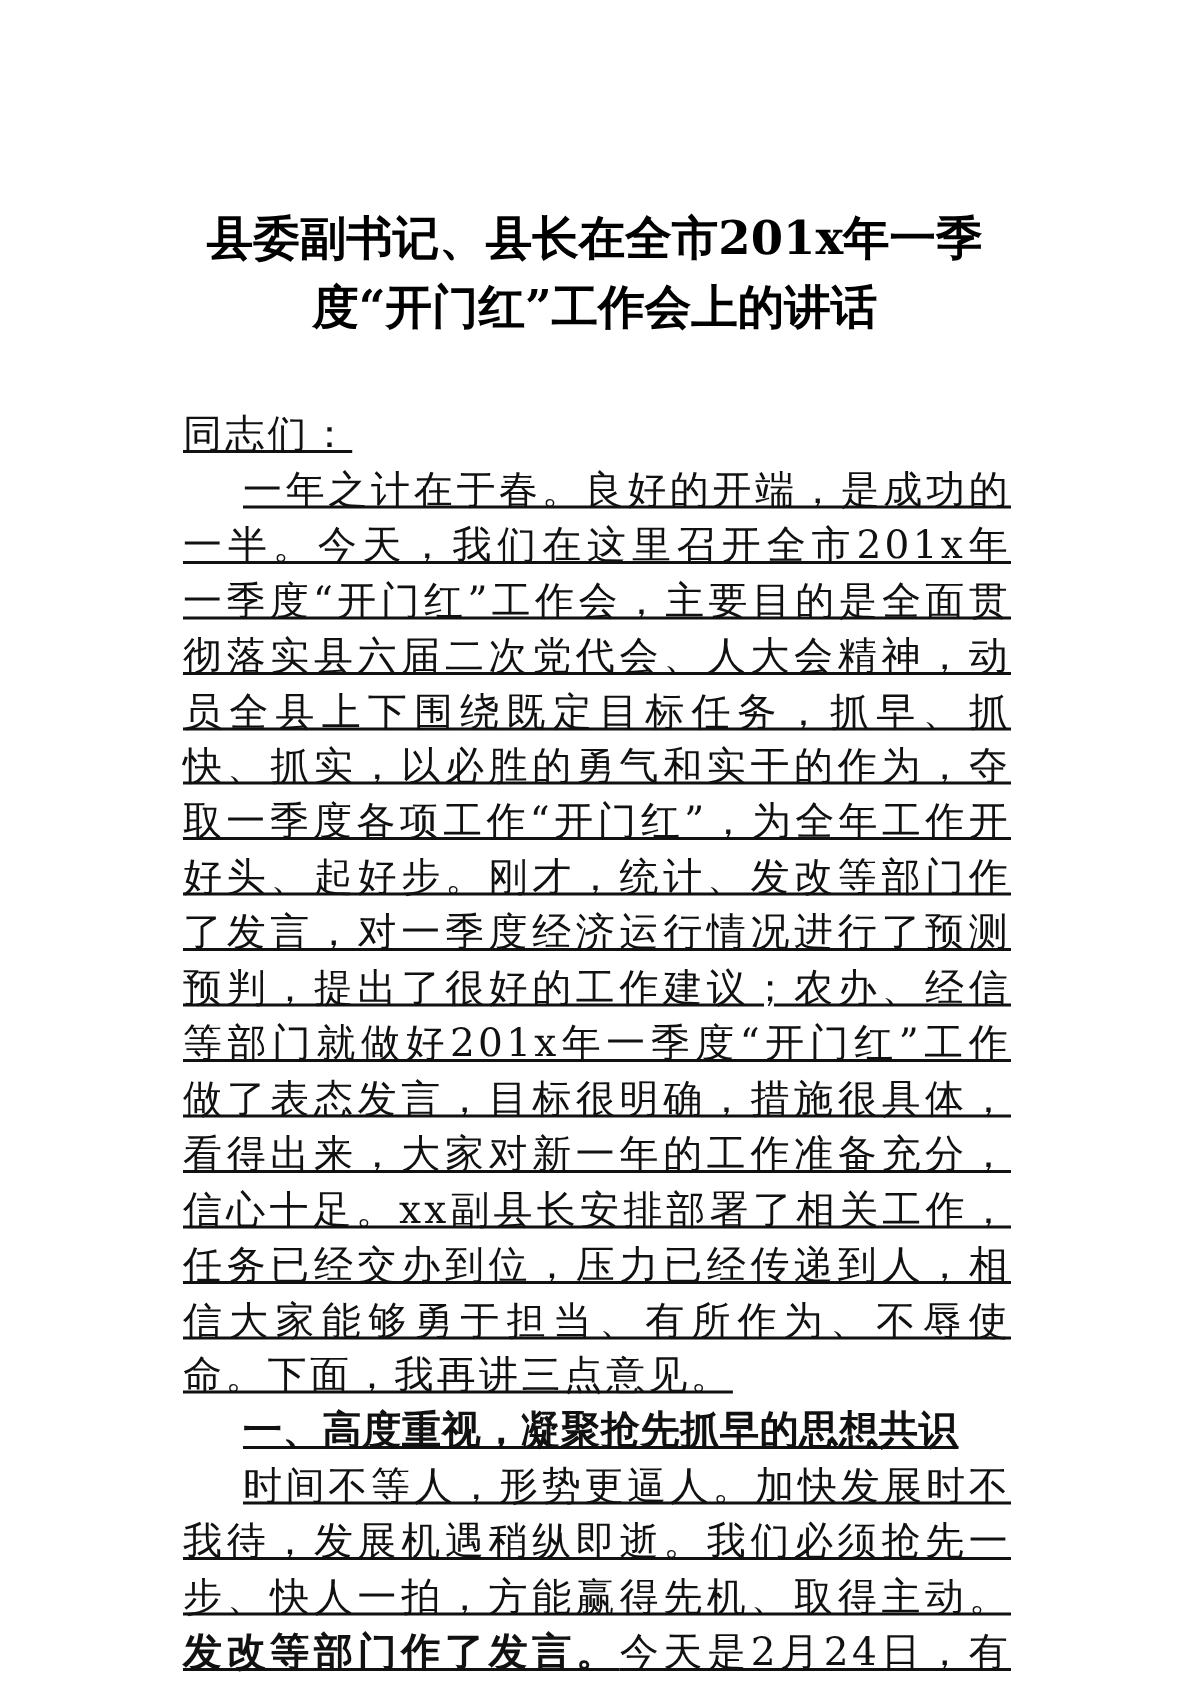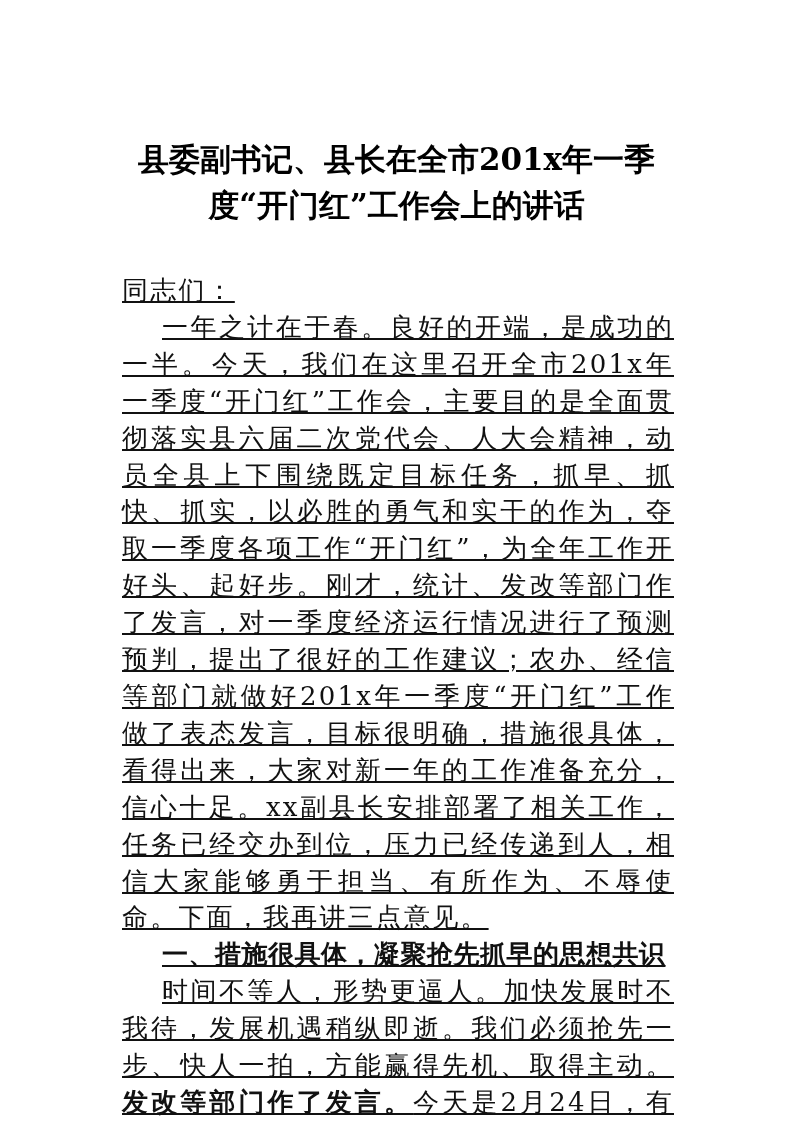--- a/index.html
+++ b/index.html
@@ -23,16 +23,16 @@
   </style>
 </head>
 <body>
 
 <div class="page">
   <div class="title">县委副书记、县长在全市201x年一季度“开门红”工作会上的讲话</div>
 
   <div class="body">
     <p>同志们：</p>
     <p class="indent">一年之计在于春。良好的开端，是成功的一半。今天，我们在这里召开全市201x年一季度“开门红”工作会，主要目的是全面贯彻落实县六届二次党代会、人大会精神，动员全县上下围绕既定目标任务，抓早、抓快、抓实，以必胜的勇气和实干的作为，夺取一季度各项工作“开门红”，为全年工作开好头、起好步。刚才，统计、发改等部门作了发言，对一季度经济运行情况进行了预测预判，提出了很好的工作建议；农办、经信等部门就做好201x年一季度“开门红”工作做了表态发言，目标很明确，措施很具体，看得出来，大家对新一年的工作准备充分，信心十足。xx副县长安排部署了相关工作，任务已经交办到位，压力已经传递到人，相信大家能够勇于担当、有所作为、不辱使命。下面，我再讲三点意见。</p>
-    <p class="heading">一、措施很具体，凝聚抢先抓早的思想共识</p>
+    <p class="heading">一、高度重视，凝聚抢先抓早的思想共识</p>
     <p class="indent"><span>时间不等人，形势更逼人。加快发展时不我待，发展机遇稍纵即逝。我们必须抢先一步、快人一拍，方能赢得先机、取得主动。</span><b>发改等部门作了发言。</b><span>今天是2月24日，有所作为，2月份上班时间只有3天，加上3月份的22个工作日，一季度留给我们的时间已经很少了。夺取“开门红”，</span></p>
   </div>
 </div>
 
 </body></html>

